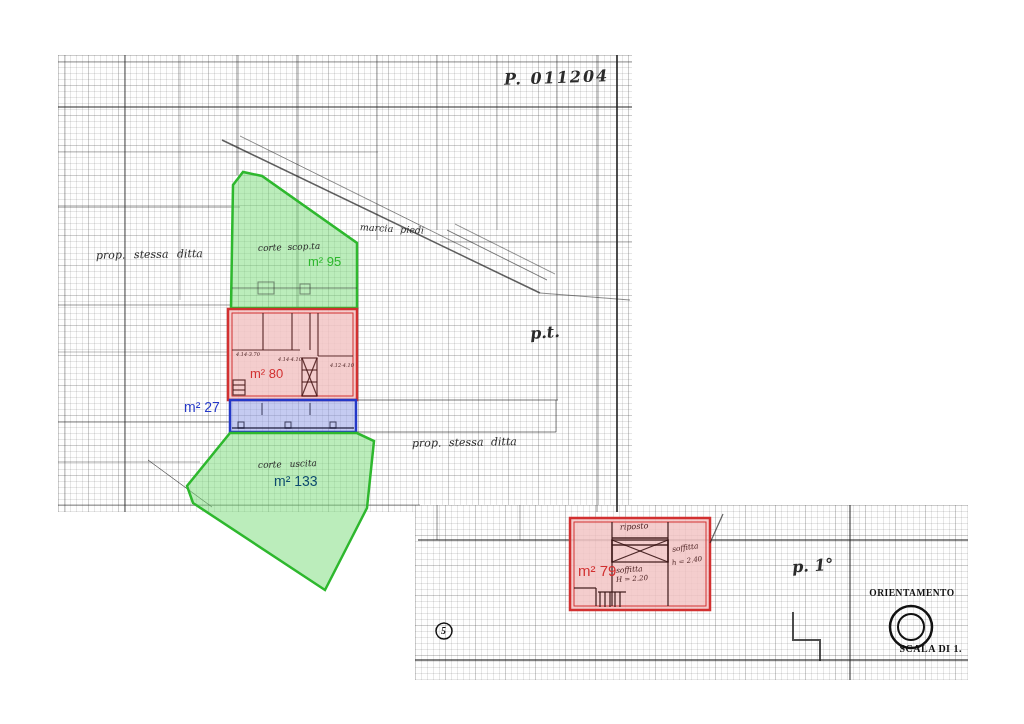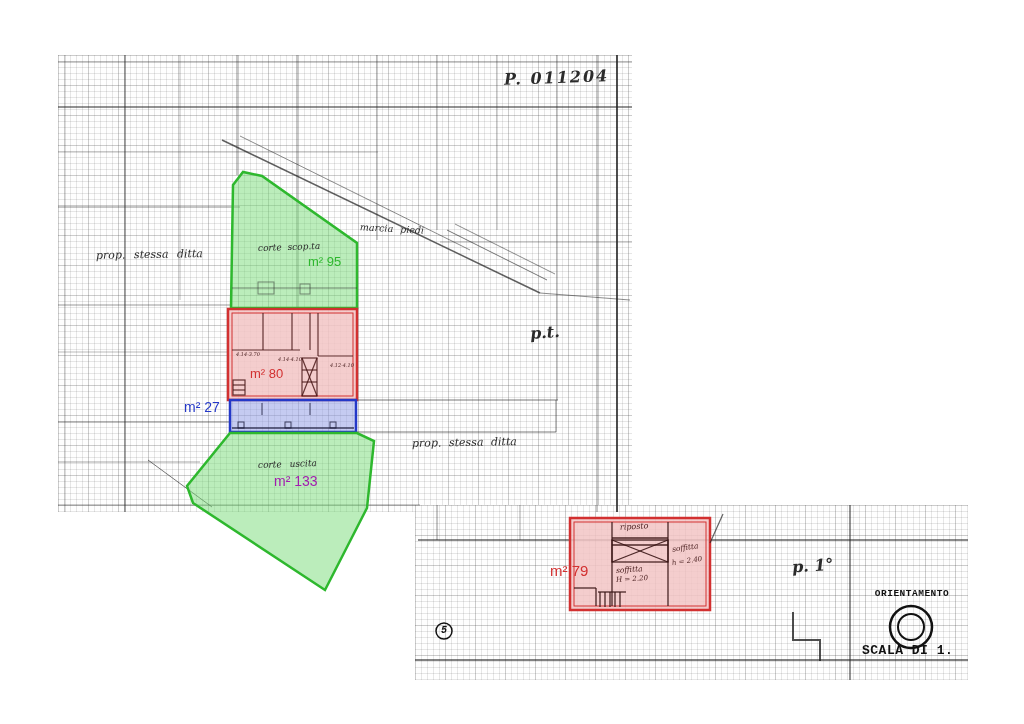--- a/index.html
+++ b/index.html
@@ -10,21 +10,21 @@
       repeating-linear-gradient(to right, rgba(70,70,70,.13) 0 1px, transparent 1px 6px),
       repeating-linear-gradient(to bottom, rgba(70,70,70,.13) 0 1px, transparent 1px 6px),
       repeating-linear-gradient(to right, rgba(50,50,50,.15) 0 1px, transparent 1px 30px),
       repeating-linear-gradient(to bottom, rgba(50,50,50,.15) 0 1px, transparent 1px 30px),
       #fefefe;}
   svg{position:absolute;left:0;top:0;}
   .hw{position:absolute;font-family:"DejaVu Serif",serif;font-style:italic;color:#2b2b2b;
       white-space:nowrap;line-height:1;}
   .areaLbl{position:absolute;font-family:"Liberation Sans",sans-serif;font-weight:400;
       white-space:nowrap;line-height:1;}
-  .printed{position:absolute;font-family:Liberation Mono, monospace;font-weight:bold;color:#111;
+  .printed{position:absolute;font-family:Liberation Serif, serif;font-weight:bold;color:#111;
       white-space:nowrap;line-height:1;}
   .tiny{position:absolute;font-family:"DejaVu Serif",serif;font-style:italic;color:#4a2020;
       white-space:nowrap;line-height:1;}
 </style>
 </head>
 <body>
 
 <div id="stage">
 
   <div class="sheet" style="left:58px;top:55px;width:574px;height:457px;"></div>
@@ -156,30 +156,30 @@
   <span class="hw" style="left:360px;top:224px;font-size:9.5px;word-spacing:4px;transform:rotate(3deg);">marcia piedi</span>
   <span class="hw" style="left:258px;top:243px;font-size:9px;word-spacing:3px;transform:rotate(-2deg);">corte scop.ta</span>
   <span class="hw" style="left:258px;top:460px;font-size:9px;word-spacing:5px;transform:rotate(-2deg);">corte uscita</span>
   <span class="hw" style="left:412px;top:437px;font-size:11px;word-spacing:4px;transform:rotate(-1deg);">prop. stessa ditta</span>
   <span class="hw" style="left:530px;top:325px;font-size:16px;font-weight:bold;transform:rotate(-4deg);">p.t.</span>
   <span class="hw" style="left:792px;top:558px;font-size:16px;font-weight:bold;transform:rotate(-4deg);">p. 1°</span>
 
   <span class="areaLbl" style="left:272px;top:255px;font-size:13px;color:#2eb82e;padding-left:36px;">m² 95</span>
   <span class="areaLbl" style="left:250px;top:367px;font-size:13px;color:#d23030;">m² 80</span>
   <span class="areaLbl" style="left:184px;top:400px;font-size:14px;color:#2438c8;">m² 27</span>
-  <span class="areaLbl" style="left:274px;top:474px;font-size:14px;color:#a21caf;">m² 133</span>
-  <span class="areaLbl" style="left:550px;top:563px;font-size:15px;color:#d23030;">m² 79</span>
+  <span class="areaLbl" style="left:274px;top:474px;font-size:14px;color:#0c4a6e;">m² 133</span>
+  <span class="areaLbl" style="left:578px;top:563px;font-size:15px;color:#d23030;">m² 79</span>
 
   <span class="tiny" style="left:236px;top:352px;font-size:5px;">4.14·3.70</span>
   <span class="tiny" style="left:278px;top:357px;font-size:5px;">4.14·4.10</span>
   <span class="tiny" style="left:330px;top:363px;font-size:5px;">4.12·4.10</span>
 
   <span class="tiny" style="left:620px;top:523px;font-size:8px;transform:rotate(-3deg);">riposto</span>
   <span class="tiny" style="left:616px;top:566px;font-size:7.5px;transform:rotate(-4deg);">soffitta</span>
   <span class="tiny" style="left:616px;top:576px;font-size:7px;transform:rotate(-4deg);">H = 2.20</span>
   <span class="tiny" style="left:672px;top:544px;font-size:7.5px;transform:rotate(-8deg);">soffitta</span>
   <span class="tiny" style="left:672px;top:558px;font-size:7px;transform:rotate(-8deg);">h = 2.40</span>
 
   <span class="printed" style="left:441px;top:626px;font-size:10px;font-style:italic;">5</span>
 
   <span class="printed" style="left:862px;top:589px;width:100px;text-align:center;font-size:9.5px;letter-spacing:.5px;">ORIENTAMENTO</span>
-  <span class="printed" style="left:862px;top:644px;width:100px;text-align:left;font-size:13px;letter-spacing:.5px;">SCALA DI 1.</span>
+  <span class="printed" style="left:862px;top:644px;width:100px;text-align:right;font-size:10px;letter-spacing:.5px;">SCALA DI 1.</span>
 </div>
 
 </body></html>

